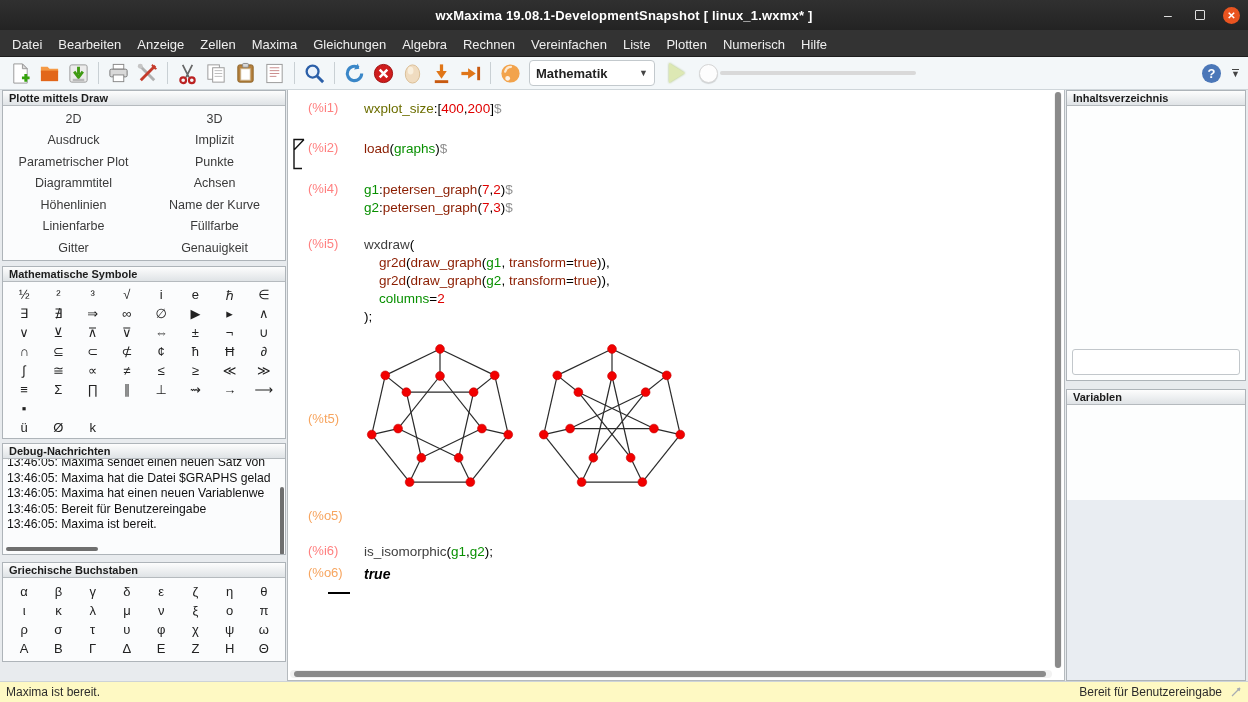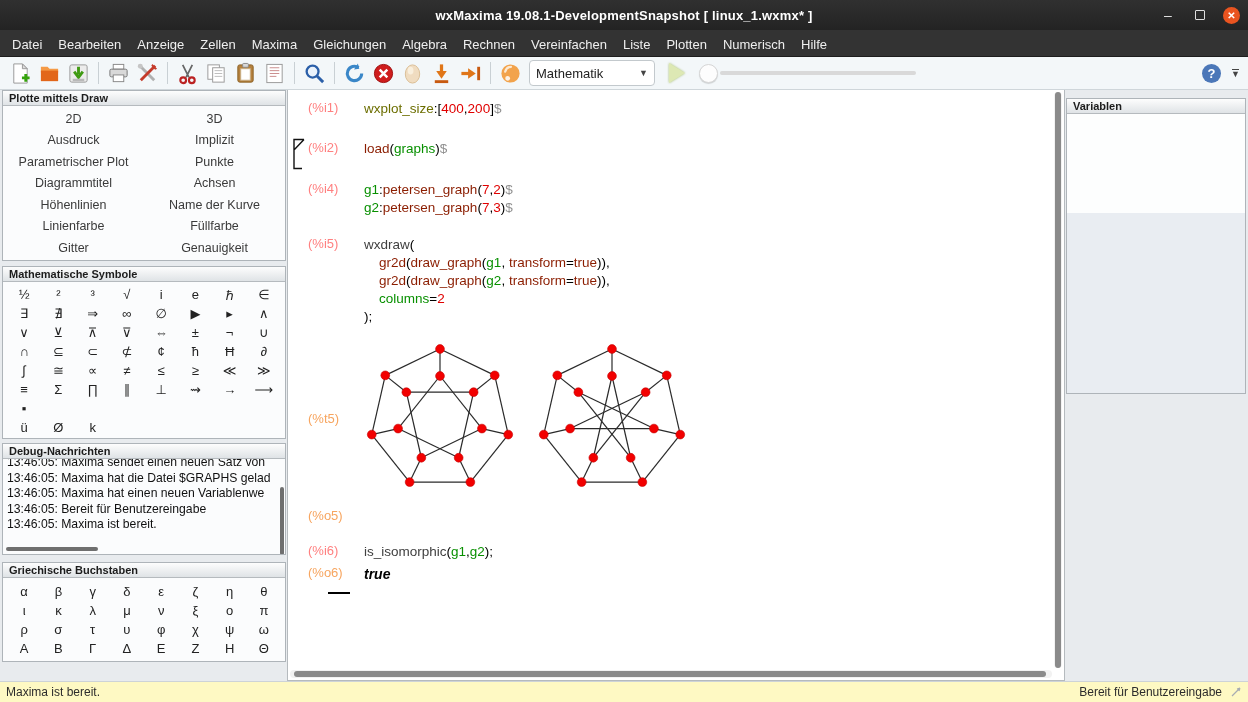--- a/index.html
+++ b/index.html
@@ -18,21 +18,21 @@
   
   #menubar{height:26px;background:#333333;display:flex;align-items:flex-end;padding-left:4px;flex:0 0 auto;border-bottom:1px solid #1d1d1d;}
   .menu-item{color:#efefef;font-size:13px;padding:4px 8px;cursor:default;}
 
   
   #toolbar{height:32px;background:#f3f7f9;border-bottom:1px solid #cfd6da;display:flex;align-items:center;padding:0 6px;flex:0 0 auto;}
   #tool-icons{display:flex;align-items:center;}
   .tbtn{width:27px;height:27px;display:flex;align-items:center;justify-content:center;margin:0 1px;}
   .tbtn svg{width:23px;height:23px;}
   .tsep{width:1px;height:22px;background:#c9d0d4;margin:0 5px;}
-  #mode-combo{width:112px;height:24px;background:#fff;border:1px solid #c3c9cd;border-radius:4px;display:flex;align-items:center;padding:0 6px;margin:0 6px 0 4px;font-size:13px;color:#222;justify-content:space-between;}
+  #mode-combo{width:112px;height:24px;background:#fff;border:1px solid #c3c9cd;border-radius:4px;display:flex;align-items:center;padding:0 6px;margin:0 6px 0 4px;font-size:13px;color:#222;justify-content:space-between;font-weight:bold;}
   #mode-combo .arrow{font-size:9px;color:#444;}
   #play-btn{width:0;height:0;border-top:10px solid transparent;border-bottom:10px solid transparent;border-left:16px solid #dde8b4;filter:drop-shadow(0 0 1px #a6bd71);margin:0 8px;}
   #slider{display:flex;align-items:center;margin-left:6px;}
   #slider .handle{width:17px;height:17px;border-radius:50%;background:#fdfdfd;border:1px solid #d6d6d6;box-shadow:0 1px 1px rgba(0,0,0,.15);}
   #slider .track{width:196px;height:4px;border-radius:2px;background:#d9d9d9;margin-left:2px;}
   #toolbar .spacer{flex:1;}
   #help-btn{width:19px;height:19px;border-radius:50%;background:#4b77b8;color:#fff;font-size:13px;font-weight:bold;display:flex;align-items:center;justify-content:center;margin-right:10px;}
   #toolbar-overflow{color:#444;font-size:9px;line-height:5px;text-align:center;margin-right:2px;}
   #toolbar-overflow .bar{display:block;width:7px;height:1px;background:#444;margin:0 auto 2px;}
 
@@ -538,20 +538,27 @@
         </div>
       <div id="main-vscroll">
           <div class="thumb"></div>
         </div>
       <div id="main-hscroll">
           <div class="thumb"></div>
         </div>
     </div>
 
     <div id="right-sidebar">
+      <div class="panel" style="height:292px;">
+        <div class="panel-header">Inhaltsverzeichnis</div>
+        <div class="panel-body" id="toc-body">
+          <div id="toc-list"></div>
+          <input id="toc-input" value="" style="">
+        </div>
+      </div>
       <div class="panel" style="height:294px;margin-top:8px;">
         <div class="panel-header">Variablen</div>
         <div class="panel-body" style="background:#fdfefe;">
           <div id="vars-lower"></div>
         </div>
       </div>
     </div>
   </div>
 
   <div id="statusbar">

